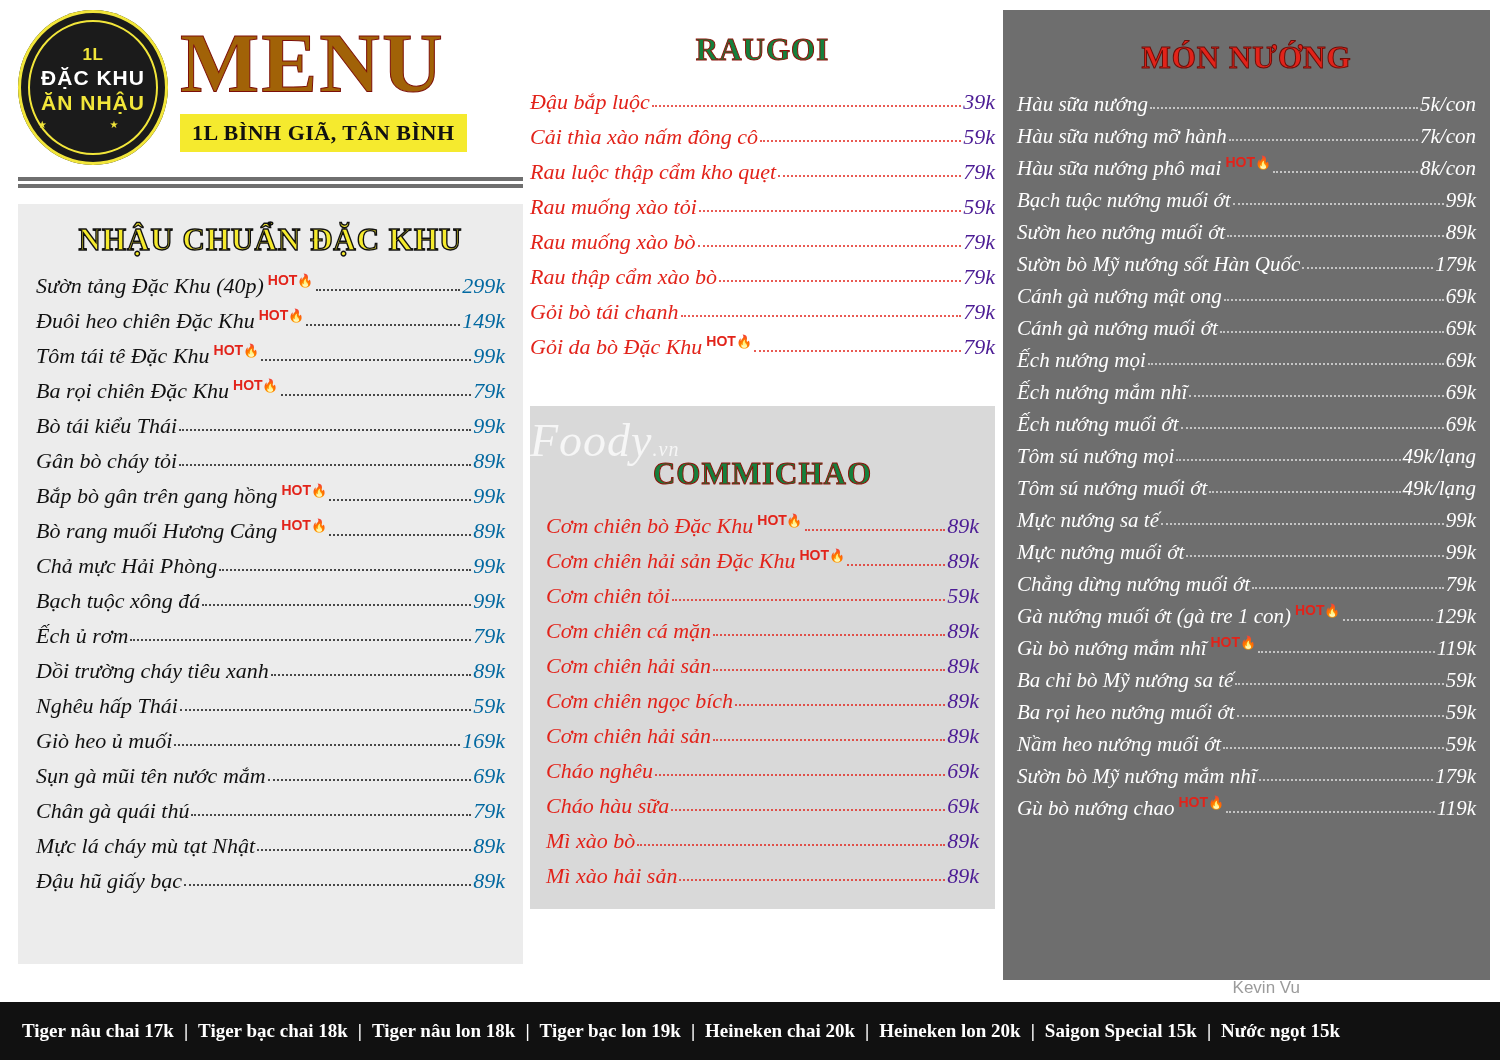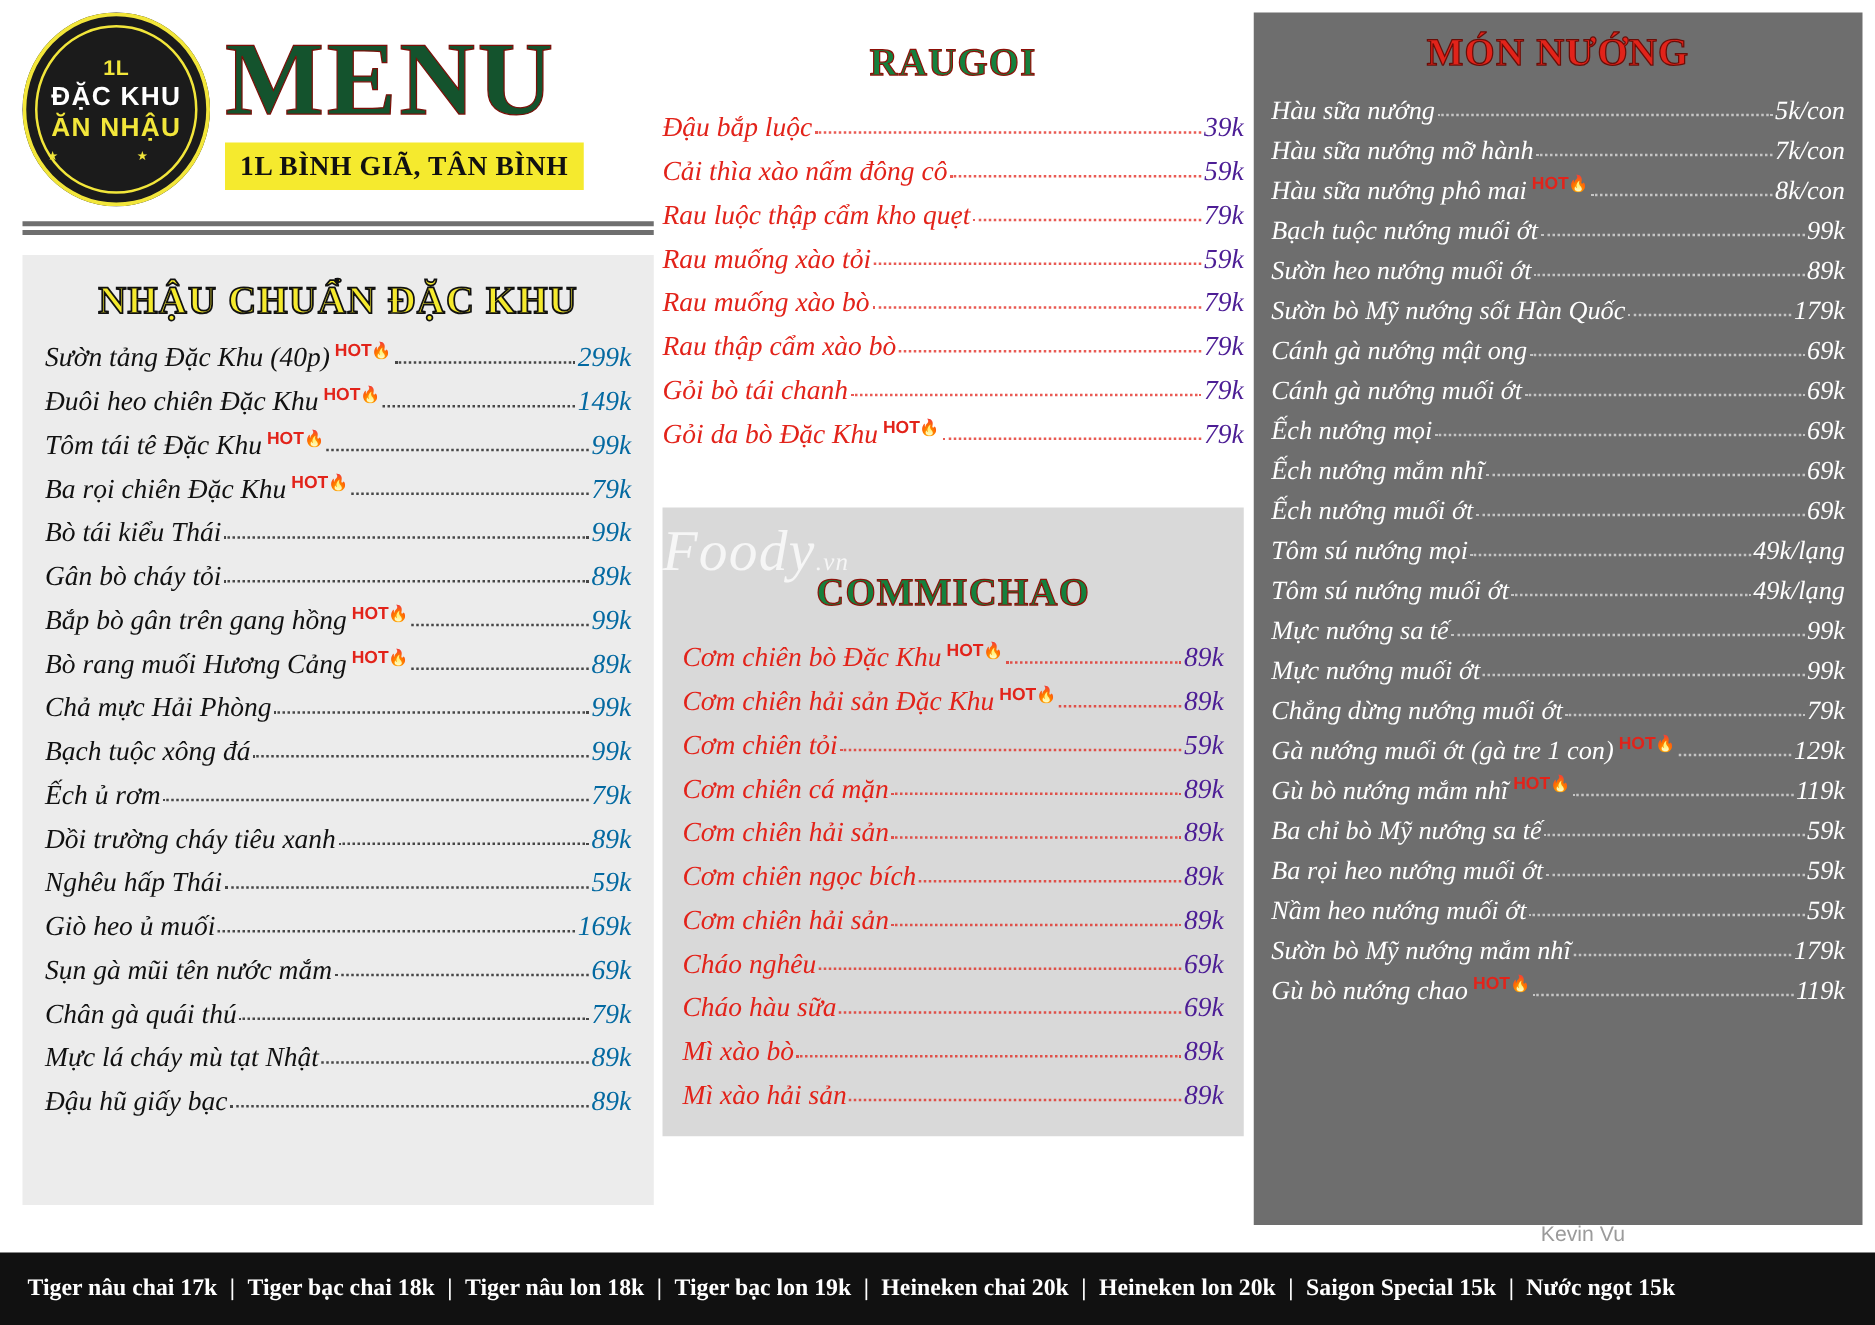--- a/index.html
+++ b/index.html
@@ -38,21 +38,21 @@
   .logo-l1 { color:#f2e63a; font-size:17px; font-weight:bold; letter-spacing:.5px; }
   .logo-l2 { color:#ffffff; font-size:21px; font-weight:bold; letter-spacing:1px; }
   .logo-l3 { color:#f2e63a; font-size:21px; font-weight:bold; letter-spacing:1px; }
   .logo-star { color:#f2e63a; font-size:10px; letter-spacing:30px; margin-top:3px;}
 
   .title-block { padding-top:14px; }
   .menu-title {
     font-family:"Liberation Serif", serif;
     font-weight:bold;
     font-size:84px;
-    color:#14532d;
+    color:#a16207;
     letter-spacing:2px;
     line-height:0.95;
     -webkit-text-stroke: 1px #7c0e08;
   }
   .menu-sub {
     margin-top:10px;
     background:#f5ea2e;
     color:#111;
     font-family:"Liberation Serif", serif;
     font-weight:bold;
@@ -154,21 +154,21 @@
     color:rgba(255,255,255,.75);
     letter-spacing:1px;
     pointer-events:none;
   }
   .watermark .vn { font-size:20px; }
 
   
   .col-right {
     position:absolute; left:1003px; top:10px; width:487px;
     background:#6e6e6e;
-    padding:8px 14px 12px 14px;
+    padding:24px 14px 12px 14px;
     min-height:970px;
   }
   .head-right {
     text-align:center;
     color:#e2231a;
     font-family:"Liberation Serif", serif;
     font-weight:bold;
     font-size:31px;
     letter-spacing:1px;
     -webkit-text-stroke:1px #6b0d07;

